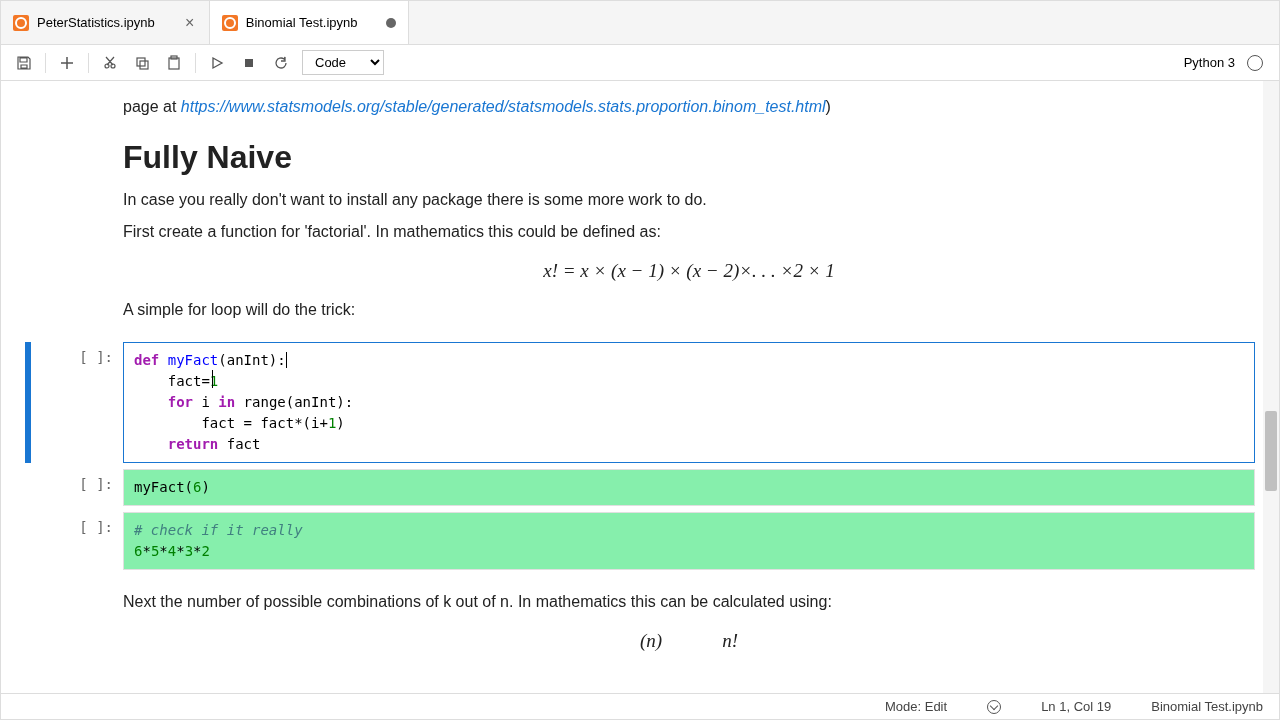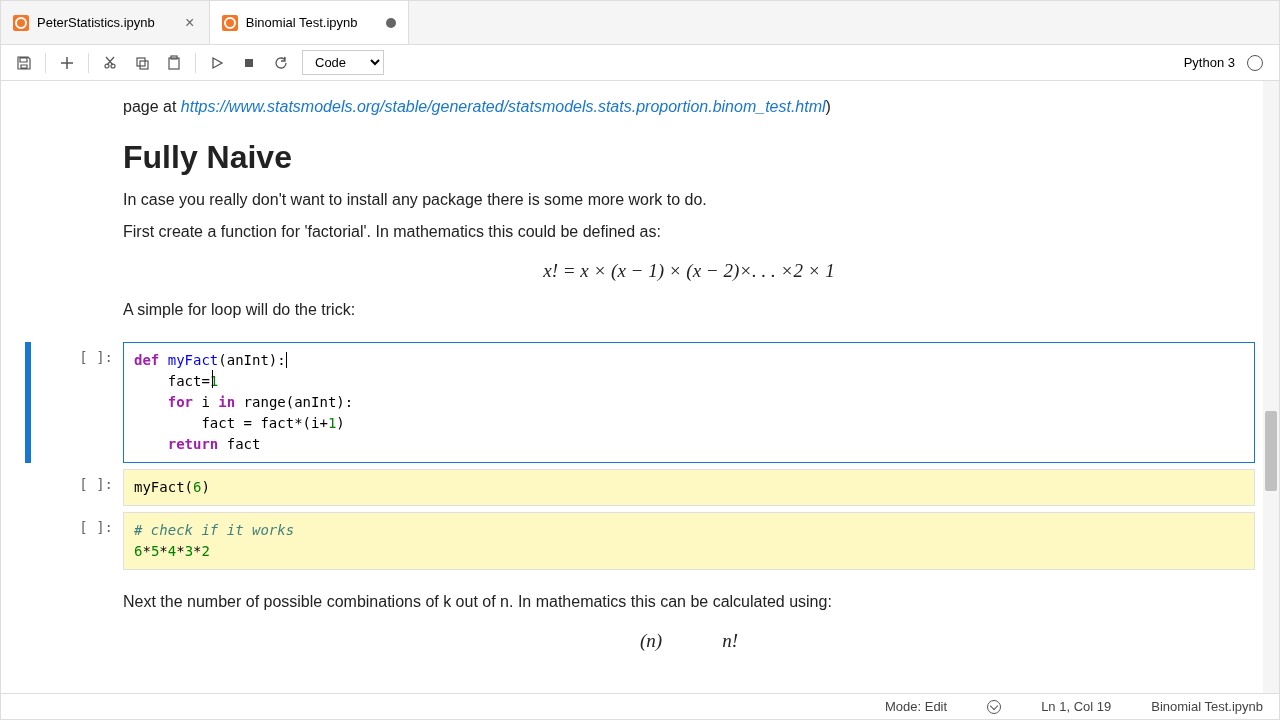--- a/index.html
+++ b/index.html
@@ -22,21 +22,21 @@
 .notebook-content { padding: 0 24px 20px 24px; }
 .md-cell { padding: 6px 0 6px 98px; font-family: -apple-system, "Segoe UI", sans-serif; color: #222; }
 .md-cell p { margin: 8px 0; font-size: 16px; line-height: 1.5; }
 .md-cell h2 { font-size: 32px; font-weight: 700; margin: 20px 0 12px 0; }
 .md-cell a { color: #1976d2; text-decoration: none; font-style: italic; }
 .md-cell .math { text-align: center; font-family: "Cambria Math", "STIX", serif; font-size: 19px; font-style: italic; margin: 16px 0; }
 .cell { display: flex; margin: 6px 0; position: relative; }
 .cell-marker { width: 6px; }
 .cell.active .cell-marker { background: #1976d2; }
 .cell-prompt { width: 92px; text-align: right; padding: 7px 10px 0 0; font-family: "Menlo", "Consolas", monospace; font-size: 14px; color: #666; }
-.cell-input { flex: 1; border: 1px solid #e0e0e0; background: #fef9c3; padding: 7px 10px; font-family: "Menlo", "Consolas", monospace; font-size: 14px; line-height: 1.5; white-space: pre; overflow-x: auto; }
+.cell-input { flex: 1; border: 1px solid #e0e0e0; background: #86efac; padding: 7px 10px; font-family: "Menlo", "Consolas", monospace; font-size: 14px; line-height: 1.5; white-space: pre; overflow-x: auto; }
 .cell.active .cell-input { background: #fff; border-color: #1976d2; }
 .tok-kw { color: #a21caf; font-weight: bold; }
 .tok-fn { color: #0000ff; }
 .tok-num { color: #008000; }
 .tok-cmt { color: #408080; font-style: italic; }
 .cursor { display: inline-block; width: 1px; height: 16px; background: #000; vertical-align: text-bottom; animation: blink 1s step-end infinite; }
 @keyframes blink { 50% { opacity: 0; } }
 .text-cursor { position: absolute; width: 1px; height: 18px; background: #000; }
 .scrollbar-track { position: absolute; right: 0; top: 0; bottom: 0; width: 16px; background: #f5f5f5; }
 .scrollbar-thumb { position: absolute; right: 2px; width: 12px; background: #c0c0c0; border-radius: 2px; }
@@ -138,21 +138,21 @@
 <span>    </span><span class="tok-kw">return</span><span> fact</span><div class="text-cursor" style="left: 88px; top: 27px;"></div></div>
         </div>
         <div class="cell">
           <div class="cell-marker"></div>
           <div class="cell-prompt">[ ]:</div>
           <div class="cell-input"><span>myFact(</span><span class="tok-num">6</span><span>)</span></div>
         </div>
         <div class="cell">
           <div class="cell-marker"></div>
           <div class="cell-prompt">[ ]:</div>
-          <div class="cell-input"><span class="tok-cmt"># check if it works</span>
+          <div class="cell-input"><span class="tok-cmt"># check if it really</span>
 <span class="tok-num">6</span><span>*</span><span class="tok-num">5</span><span>*</span><span class="tok-num">4</span><span>*</span><span class="tok-num">3</span><span>*</span><span class="tok-num">2</span></div>
         </div>
         <div class="md-cell">
           <p>Next the number of possible combinations of k out of n. In mathematics this can be calculated using:</p>
           <div class="math"><span style="margin-right:60px">(n)</span><span>n!</span></div>
         </div>
       </div>
     <div class="scrollbar-track">
       <div class="scrollbar-thumb" style="top:330px;height:80px"></div>
     </div>

